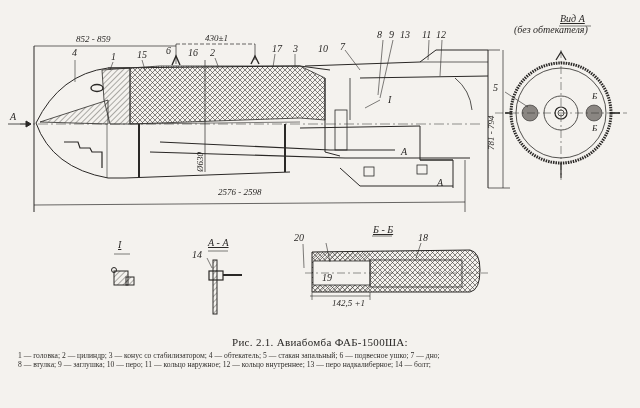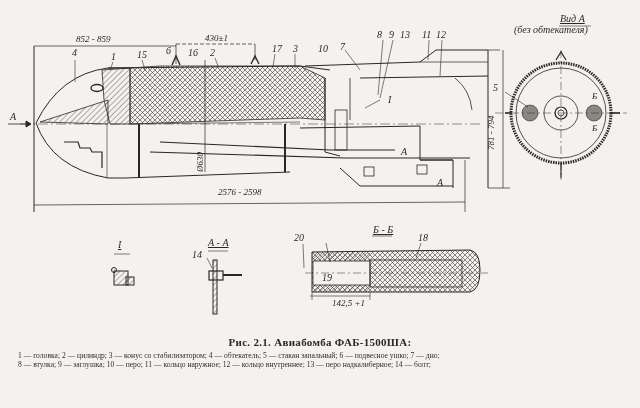--- a/index.html
+++ b/index.html
@@ -1,21 +1,21 @@
 <!DOCTYPE html>
 <html><head>
 <meta charset="utf-8">
 <style>
   html, body { margin:0; padding:0; }
   body { width:640px; height:408px; background:#f4f2ee; position:relative; overflow:hidden; font-family:"DejaVu Serif", serif; color:#2a2826; }
   svg.drawing { position:absolute; left:0; top:0; width:640px; height:408px; }
   .lbl { position:absolute; font-family:"Liberation Serif", serif; font-style:italic; font-size:10px; color:#2a2826; white-space:nowrap; line-height:1; }
   .dim { font-size:9px; }
   .rot { transform-origin:left top; }
-  .caption { position:absolute; left:0; top:336px; width:640px; text-align:center; font-family:"Liberation Serif", serif; font-size:11px; font-weight:bold; letter-spacing:0.3px; }
+  .caption { position:absolute; left:0; top:336px; width:640px; text-align:center; font-family:"Liberation Serif", serif; font-size:11px; font-weight:normal; letter-spacing:0.3px; }
   .legend { position:absolute; left:18px; top:351px; width:600px; font-family:"Liberation Serif", serif; font-size:7.6px; line-height:9px; color:#2f2d2a; }
   .legend-row { white-space:nowrap; }
   .legend-row.r3 { padding-left:8px; }
   .u { text-decoration:underline; }
 </style>
 </head>
 <body>
 
 <svg class="drawing" viewBox="0 0 640 408" xmlns="http://www.w3.org/2000/svg">
   <defs>

